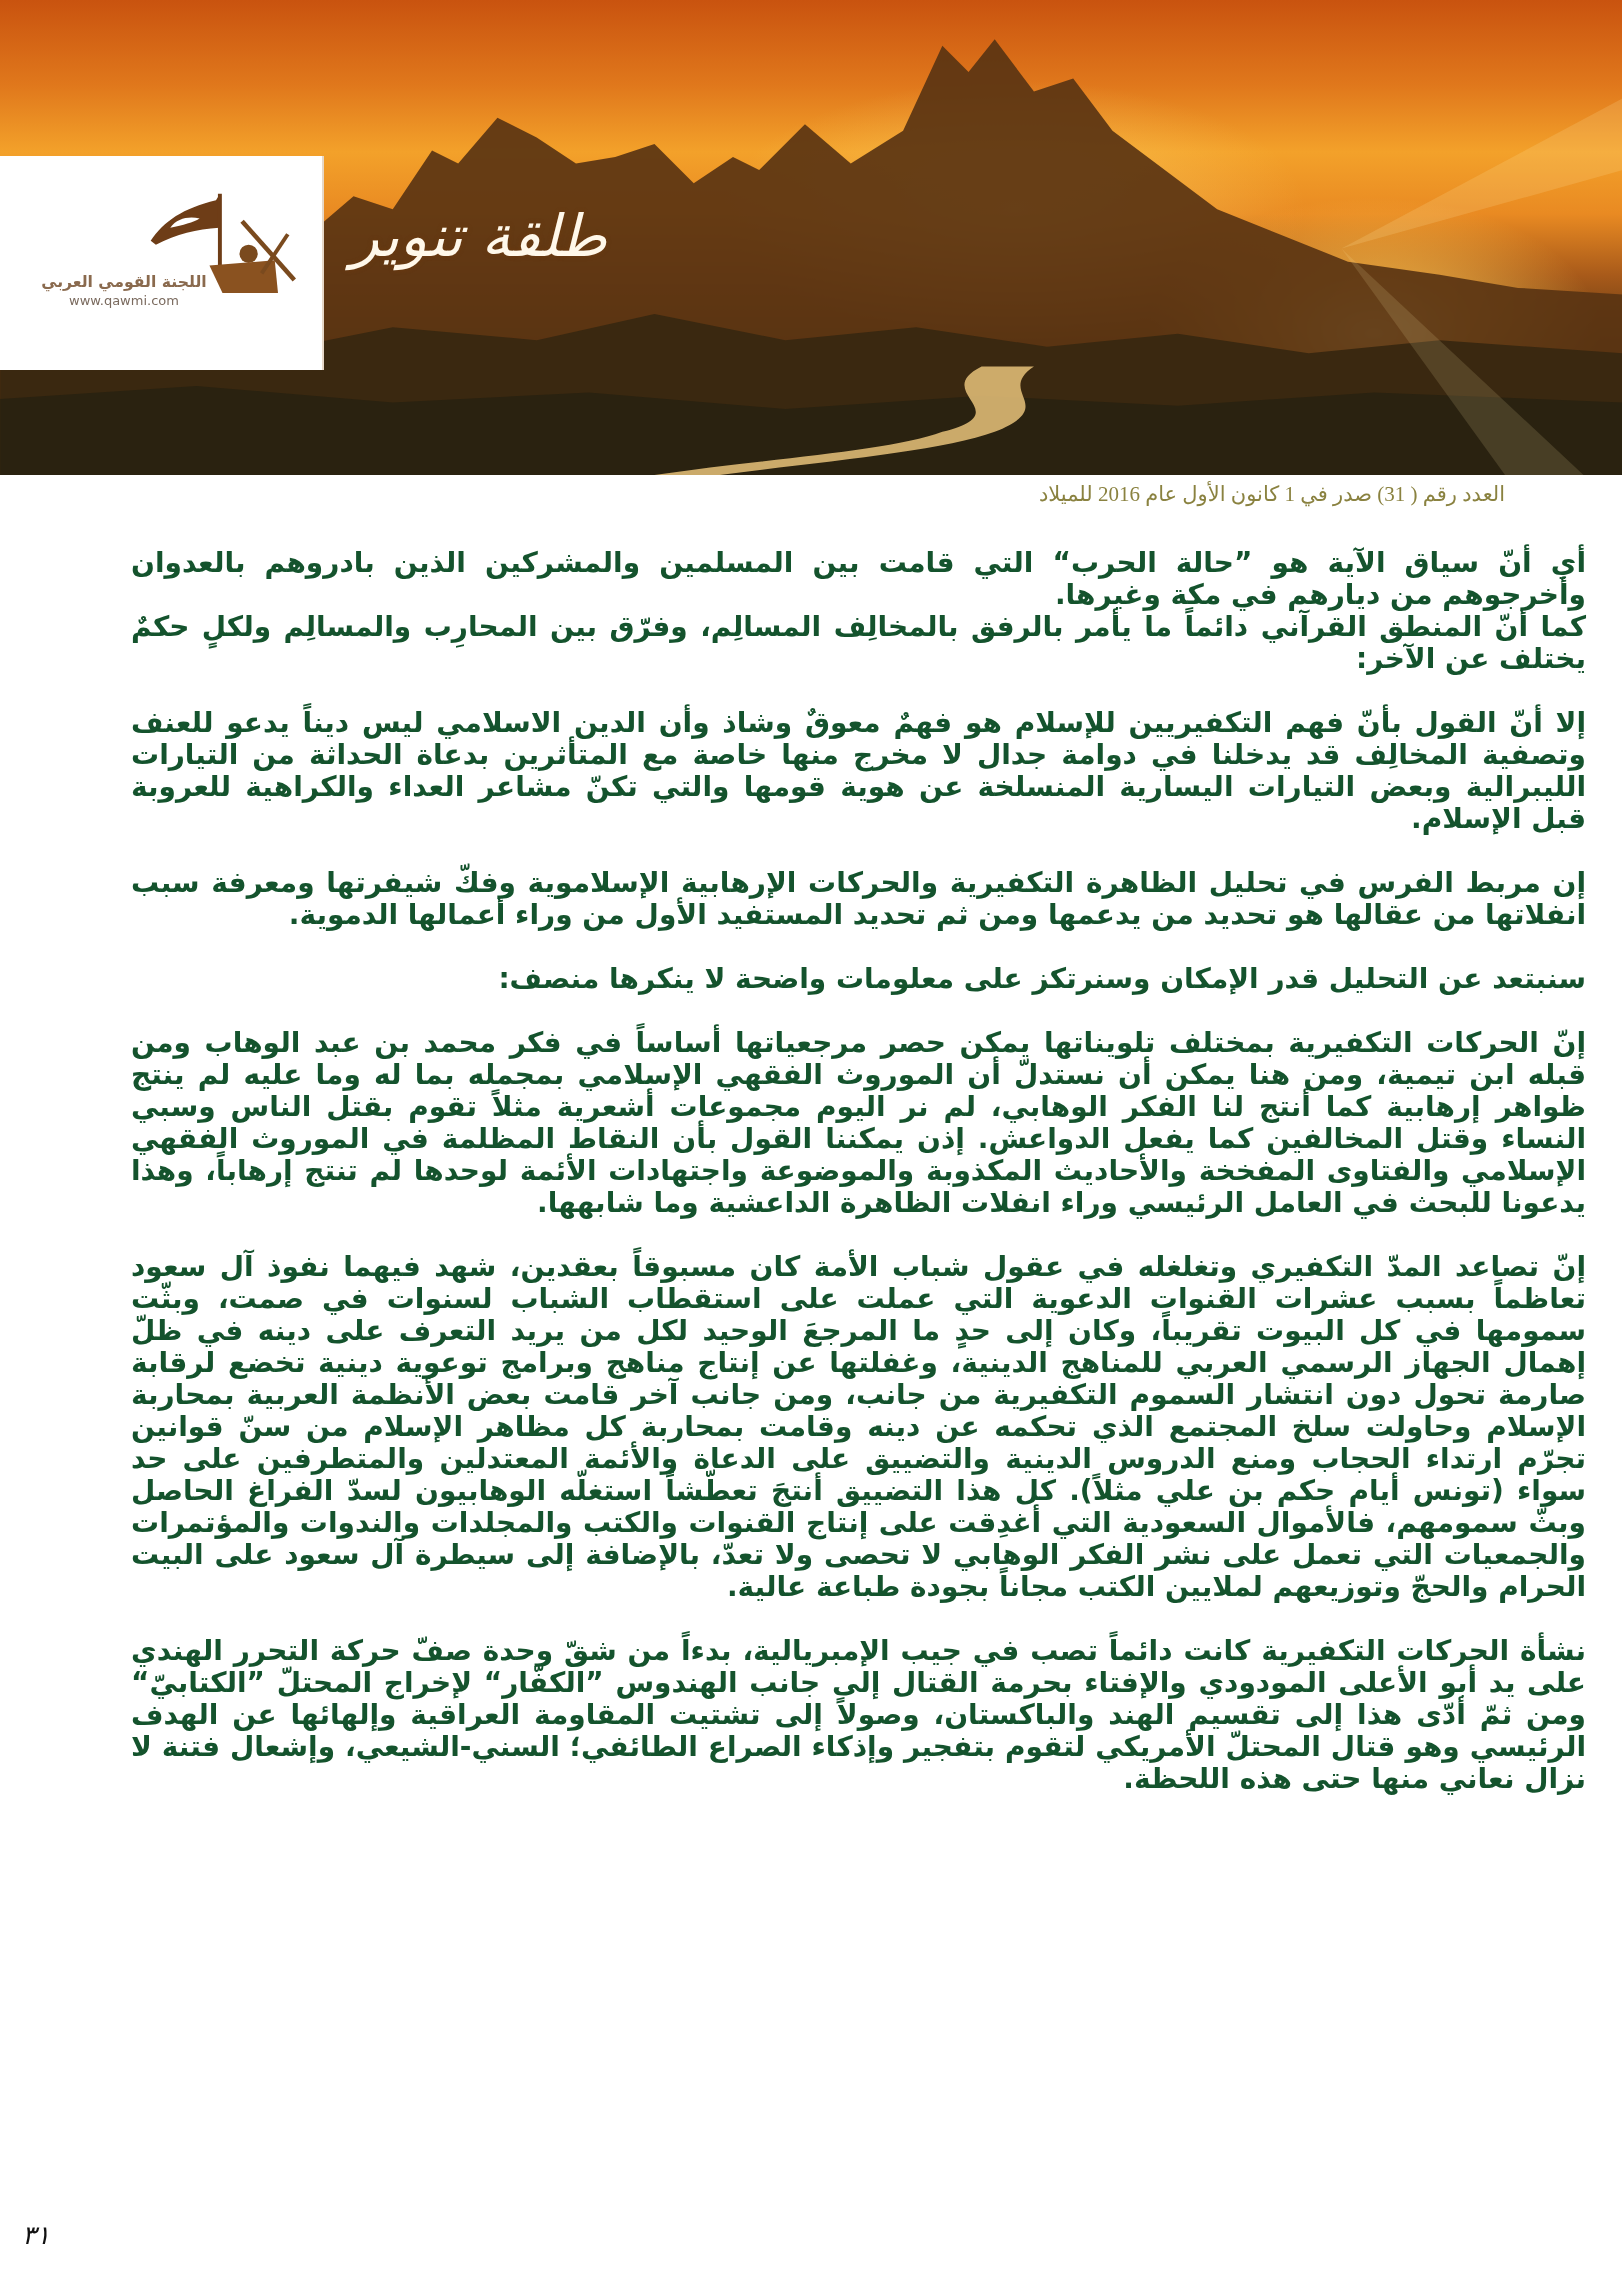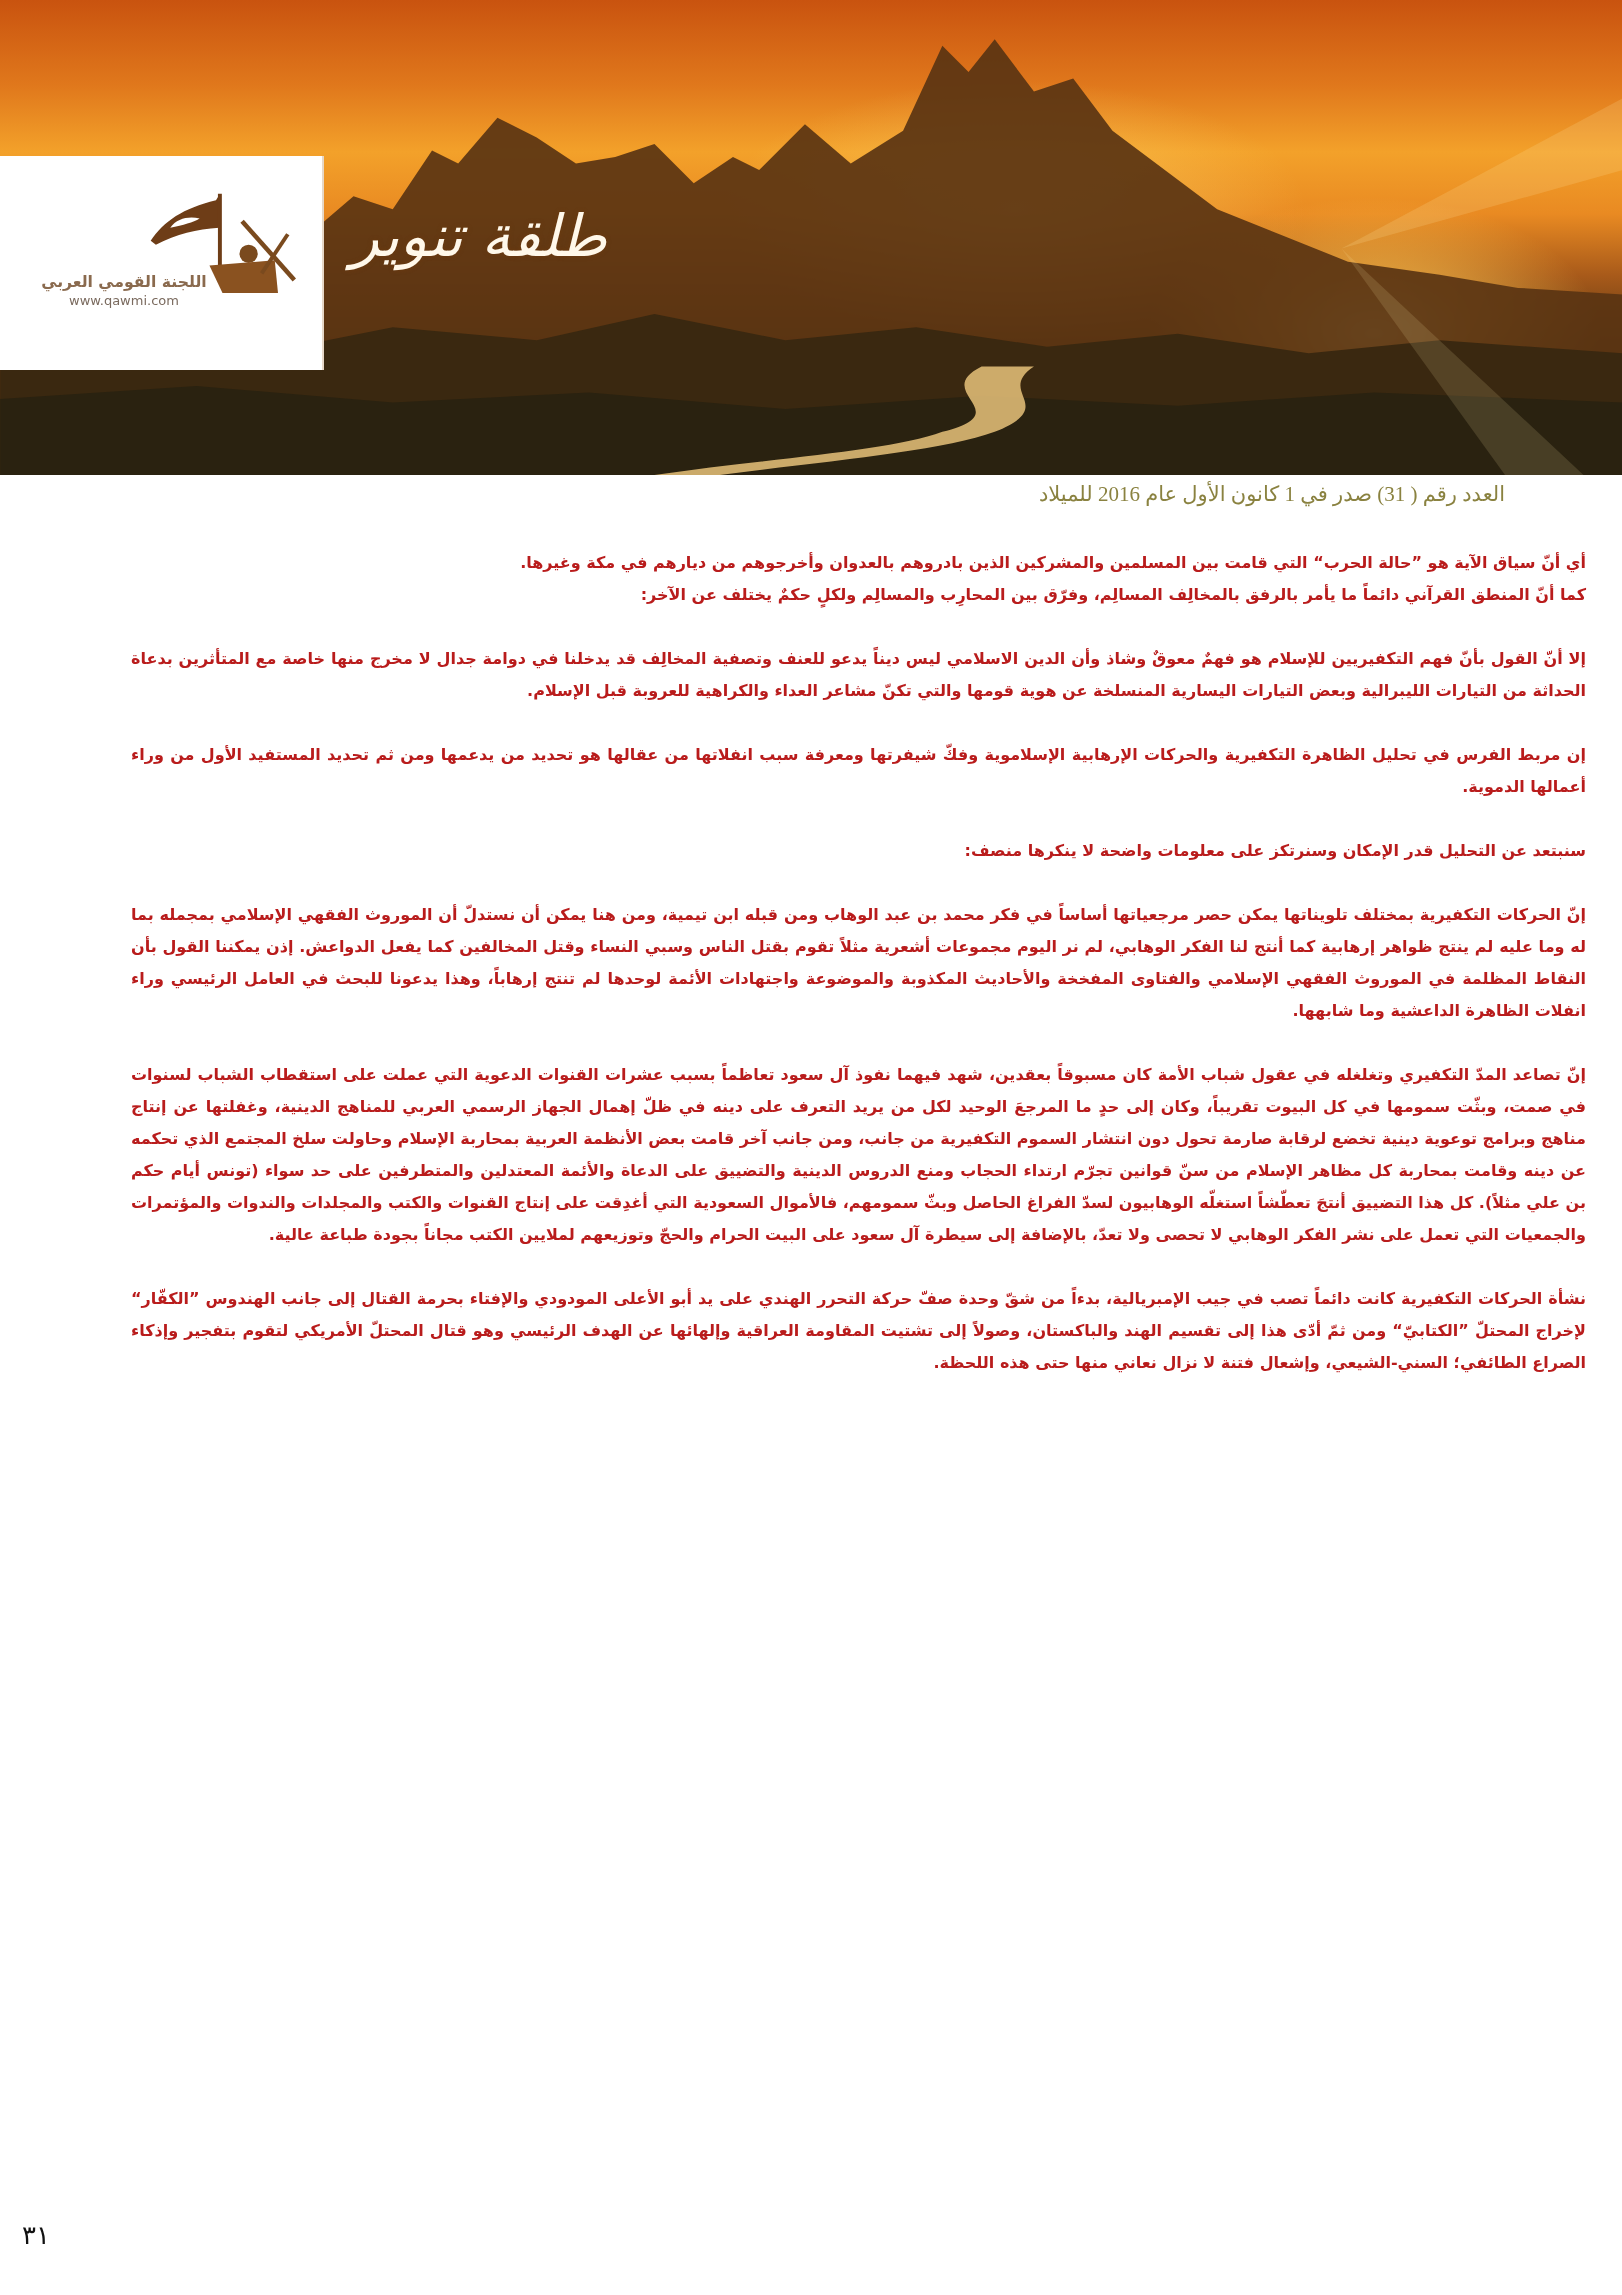--- a/index.html
+++ b/index.html
@@ -41,28 +41,28 @@
       text-shadow: 0 0 5.2px rgba(120,60,10,0.45);
     }
     .issue-line {
       position: absolute; right: 118px; top: 482px; direction: rtl;
       font-family: "Liberation Serif", serif; font-size: 21px; color: #8a8240;
     }
     .content {
       position: absolute; left: 131px; right: 37px; top: 547px;
       direction: rtl; text-align: justify;
       font-family: "DejaVu Sans", "Liberation Sans", sans-serif;
-      font-weight: bold; font-size: 16px; line-height: 32px; color: #b91c1c;
+      font-weight: bold; font-size: 28px; line-height: 32px; color: #14532d;
     }
     .content p { margin: 0 0 32px 0; }
     .content p.tight { margin-bottom: 0; }
     .content p.verse { margin-bottom: 0; }
     .page-num {
       position: absolute; left: 22px; top: 2220px;
-      font-family: "DejaVu Sans", sans-serif; font-size: 26px; color: #111;
+      font-family: "DejaVu Sans", sans-serif; font-size: 26px; color: #111; font-style: italic;
     }
   </style>
 </head>
 <body>
 
 <div class="banner">
   <div class="sun2"></div>
   <div class="sun"></div>
   <svg width="1623" height="475" viewBox="0 0 2480 726">
 

